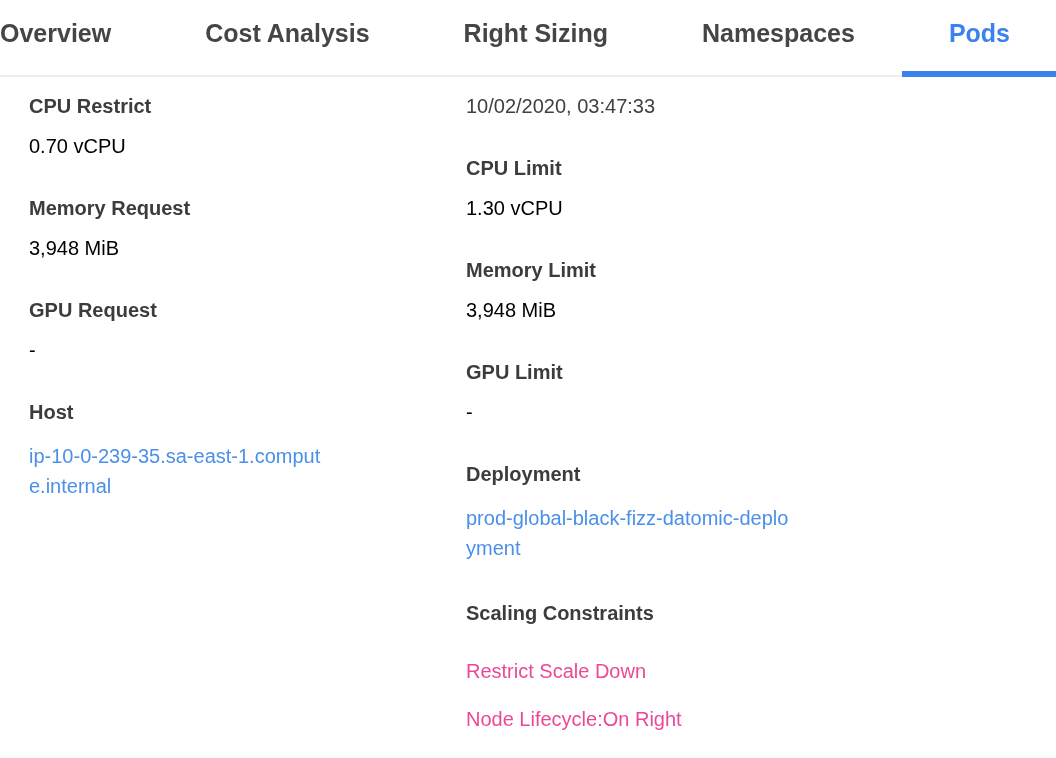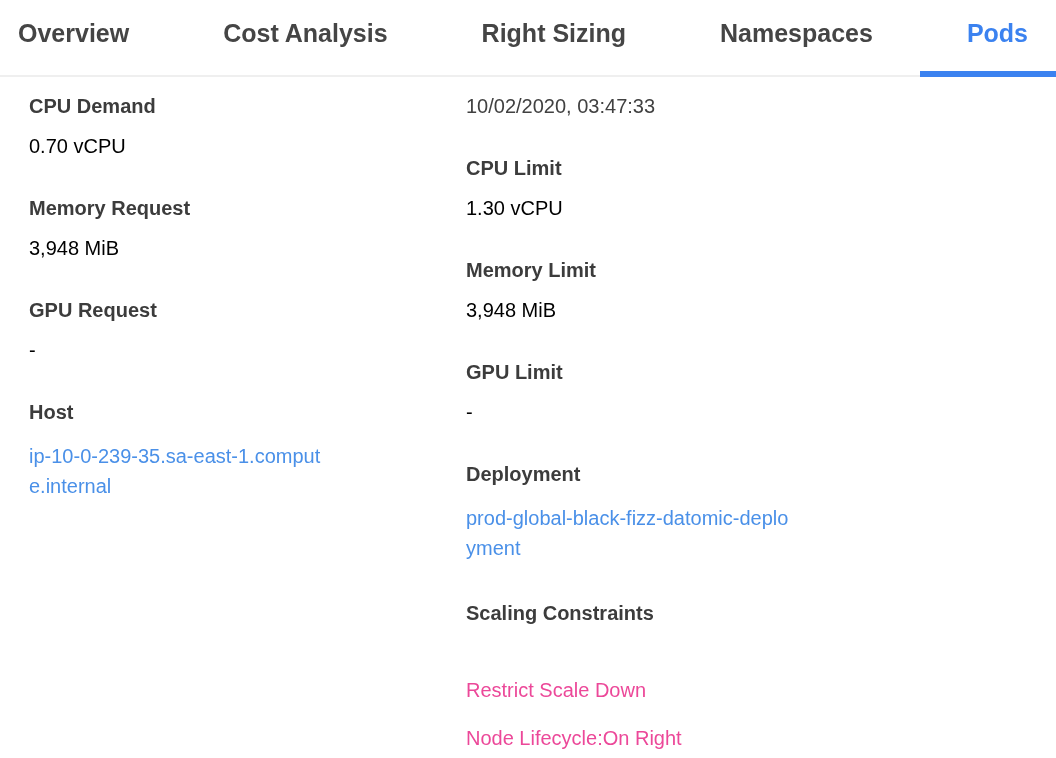--- a/index.html
+++ b/index.html
@@ -25,21 +25,21 @@
     position: relative;
     font-size: 25px;
     font-weight: 600;
     color: #454545;
     padding: 21px 47px 0 47px;
     line-height: 25px;
     white-space: nowrap;
     cursor: pointer;
     box-sizing: border-box;
   }
-  .tab:first-child { padding-left: 18px; }
+  .tab:first-child { padding-left: 0; }
   .tab.active { color: #3b82f0; }
   .tab.active::after {
     content: "";
     position: absolute;
     left: 0;
     right: 0;
     bottom: -2px;
     height: 6px;
     background: #3b82f0;
   }
@@ -81,21 +81,21 @@
     display: inline-block;
   }
   .wrap-link {
     display: block;
     line-height: 30px;
     word-break: break-all;
   }
   .host-link   { max-width: 300px; }
   .deploy-link { max-width: 327px; }
 
-  .scaling-heading { margin-bottom: 54px; }
+  .scaling-heading { margin-bottom: 35px; }
   .scaling-item {
     font-size: 20px;
     line-height: 23px;
     color: #ec4899;
     margin-bottom: 25px;
   }
 </style>
 </head>
 <body>
 
@@ -105,21 +105,21 @@
   <div class="tab">Right Sizing</div>
   <div class="tab">Namespaces</div>
   <div class="tab active">Pods</div>
 </div>
 
 <div class="content">
 
   <div class="col-left">
 
     <div class="field">
-      <div class="label">CPU Demand</div>
+      <div class="label">CPU Restrict</div>
       <div class="value">0.70 vCPU</div>
     </div>
 
     <div class="field">
       <div class="label">Memory Request</div>
       <div class="value">3,948 MiB</div>
     </div>
 
     <div class="field">
       <div class="label">GPU Request</div>

